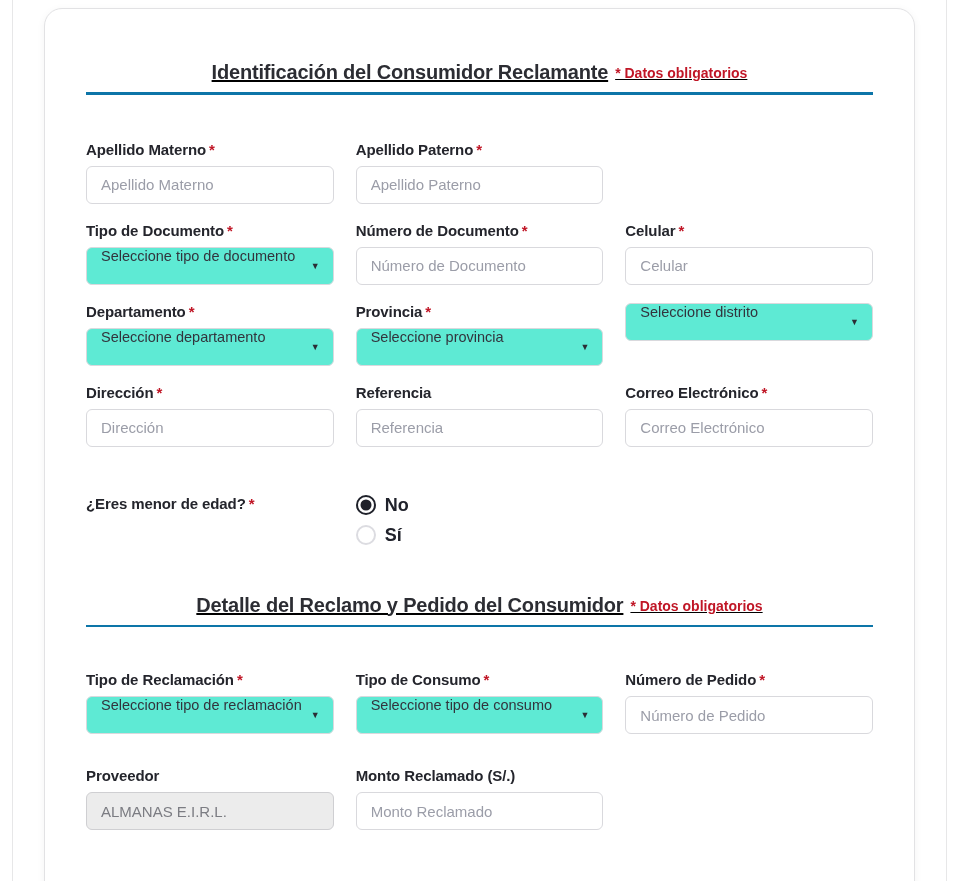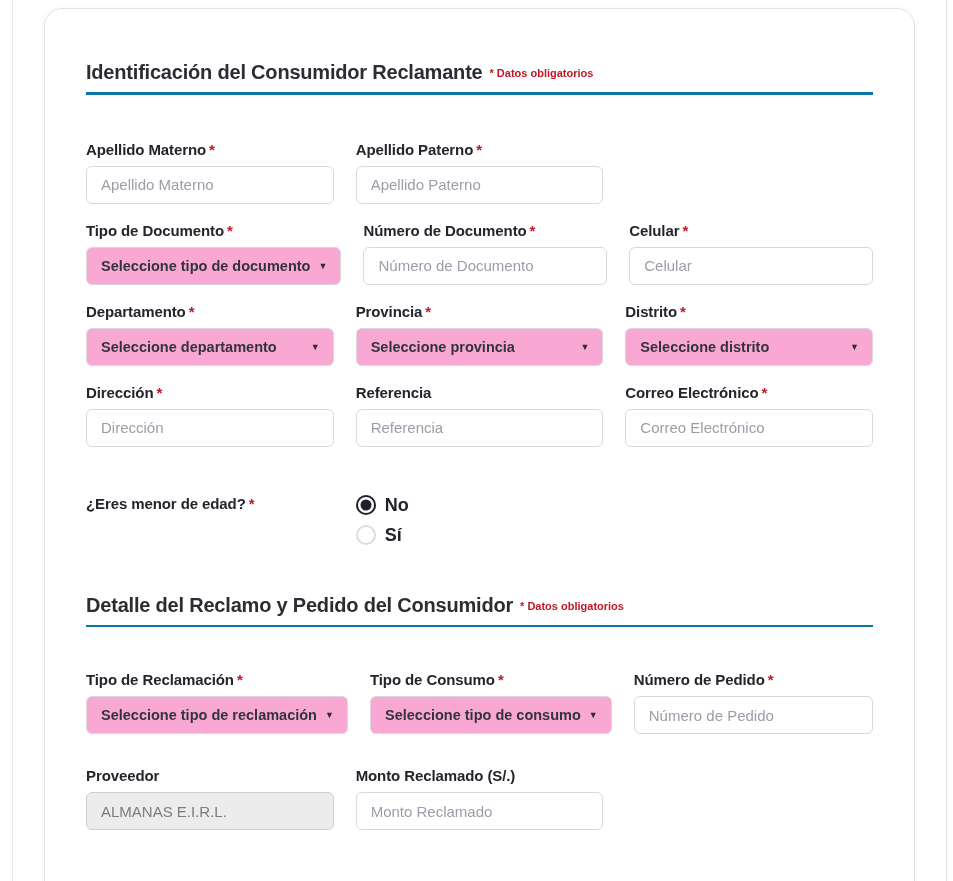--- a/index.html
+++ b/index.html
@@ -23,30 +23,32 @@
     left: 44px; top: 8px;
     width: 871px; height: 940px;
     background: #ffffff;
     border: 1px solid #e2e2e4;
     border-radius: 18px;
     box-shadow: 0 2px 8px rgba(0,0,0,0.05);
     padding: 52px 41px 0 41px;
   }
   .section-head {
     display: flex;
+    justify-content: center;
     align-items: center;
+    text-decoration: underline;
   }
   .section-title {
     font-size: 20px;
     font-weight: 700;
     color: #2c2d33;
     letter-spacing: -0.2px;
   }
   .section-note {
-    font-size: 11px;
+    font-size: 14px;
     font-weight: 700;
     color: #c01626;
     margin-left: 7px;
     margin-top: 1px;
   }
   .divider {
     height: 2.5px;
     background: #0d75a8;
     margin-top: 8px;
   }
@@ -89,26 +91,24 @@
     background: #ececec;
     border-color: #cfcfd2;
     color: #7b7c82;
   }
   .select-box {
     position: relative;
     width: 100%;
     height: 38px;
     border: 1px solid #d9d9dd;
     border-radius: 6px;
-    background: #f9a8d4;
+    background: #5eead4;
     display: flex;
-    align-items: center;
     padding: 0 30px 0 14px;
     cursor: pointer;
-    font-weight: bold;
   }
   .select-text {
     font-size: 14.5px;
     color: #32343d;
     white-space: nowrap;
     overflow: hidden;
   }
   .caret {
     position: absolute;
     right: 13px;
@@ -197,21 +197,20 @@
       </div>
     </div>
     <div class="field-group">
       <label class="field-label"><span>Provincia</span><span class="req">*</span></label>
       <div class="select-box">
         <span class="select-text">Seleccione provincia</span>
         <span class="caret">▼</span>
       </div>
     </div>
     <div class="field-group">
-      <label class="field-label"><span>Distrito</span><span class="req">*</span></label>
       <div class="select-box">
         <span class="select-text">Seleccione distrito</span>
         <span class="caret">▼</span>
       </div>
     </div>
   </div>
 
   <div class="form-row">
     <div class="field-group">
       <label class="field-label"><span>Dirección</span><span class="req">*</span></label>

